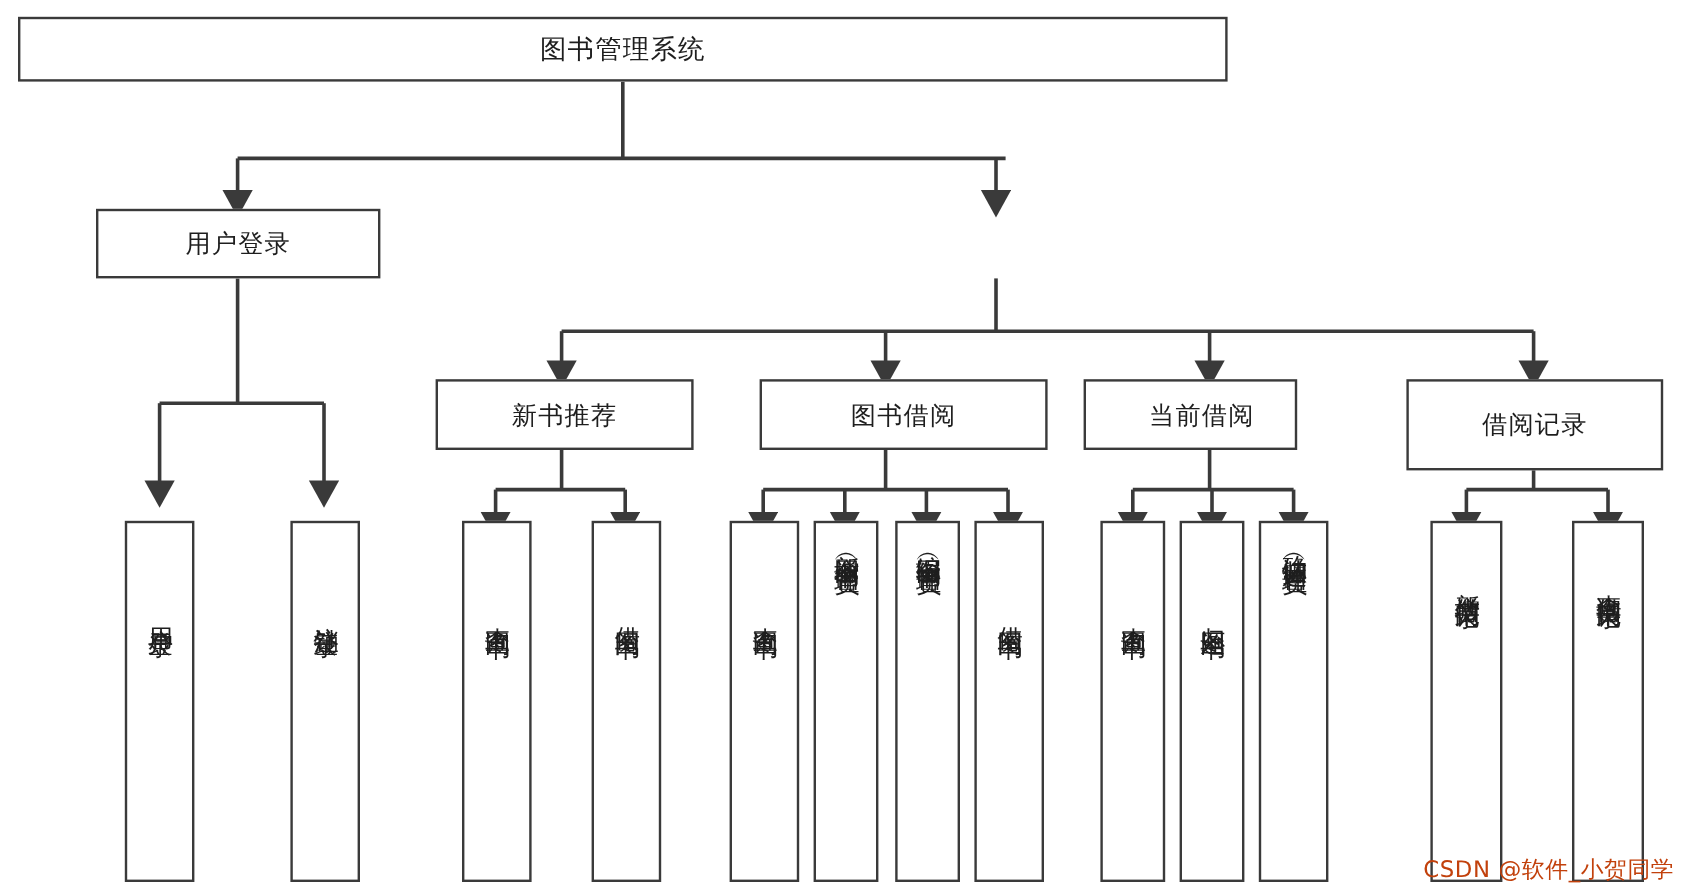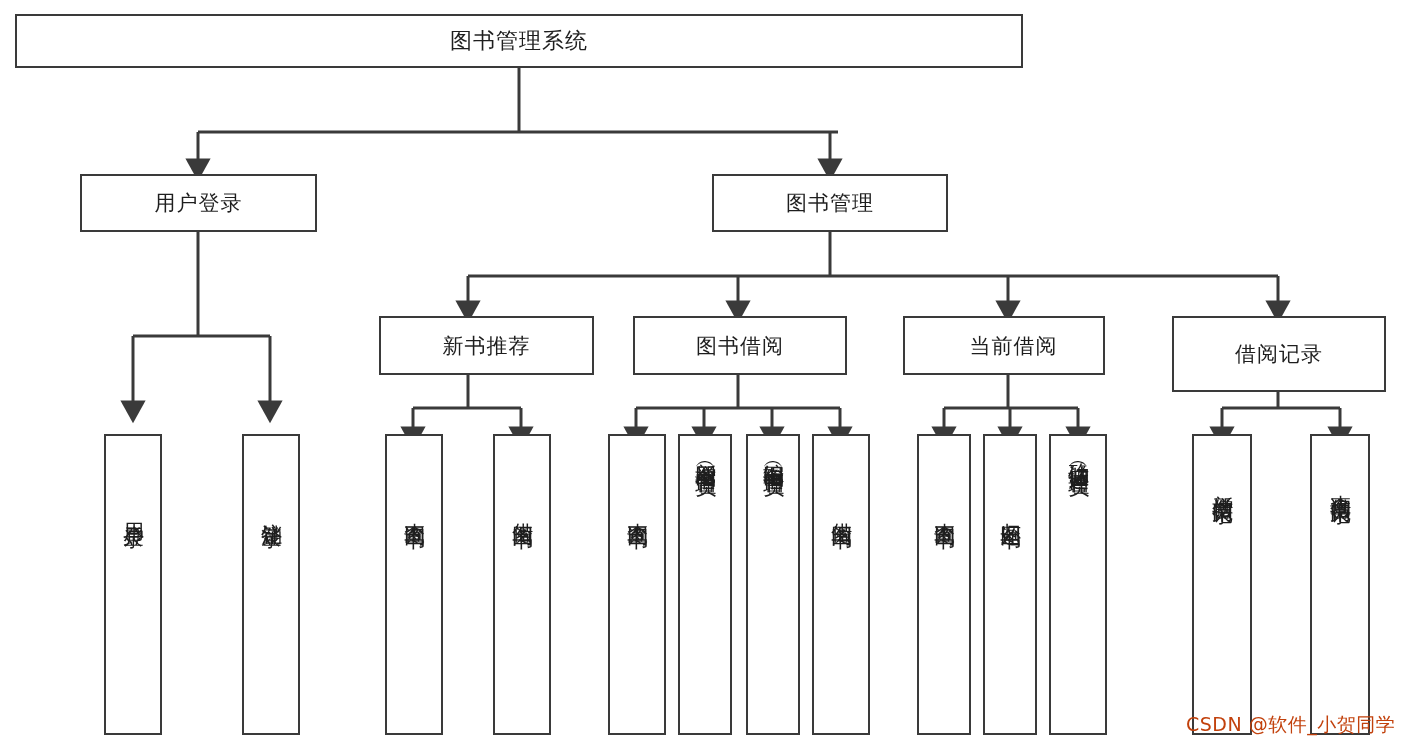--- a/index.html
+++ b/index.html
@@ -108,31 +108,28 @@
     </g>
   </svg>
 
   <div class="node h root" style="left:15px;top:14px;width:1008px;height:54px;">
     <span>图书管理系统</span>
   </div>
 
   <div class="node h" style="left:80px;top:174px;width:237px;height:58px;">
     <span>用户登录</span>
   </div>
-  <div class="node h" style="left:712px;top:174px;width:236px;height:58px;">
-    <span>图书管理</span>
-  </div>
 
-  <div class="node h" style="left:363px;top:316px;width:215px;height:59px;margin-left:16px;">
+  <div class="node h" style="left:363px;top:316px;width:215px;height:59px;">
     <span>新书推荐</span>
   </div>
-  <div class="node h" style="left:633px;top:316px;width:214px;height:59px;">
+  <div class="node h" style="left:633px;top:316px;width:240px;height:59px;">
     <span>图书借阅</span>
   </div>
-  <div class="node h" style="left:903px;top:316px;width:202px;height:59px;padding-left:19px;">
+  <div class="node h" style="left:903px;top:316px;width:178px;height:59px;padding-left:19px;">
     <span>当前借阅</span>
   </div>
   <div class="node h" style="left:1172px;top:316px;width:214px;height:76px;">
     <span>借阅记录</span>
   </div>
 
   <div class="node leaf leaf-short" style="left:104px;top:434px;width:58px;height:301px;">
     <span class="vtext">用户登录</span>
   </div>
   <div class="node leaf leaf-short" style="left:242px;top:434px;width:58px;height:301px;">

